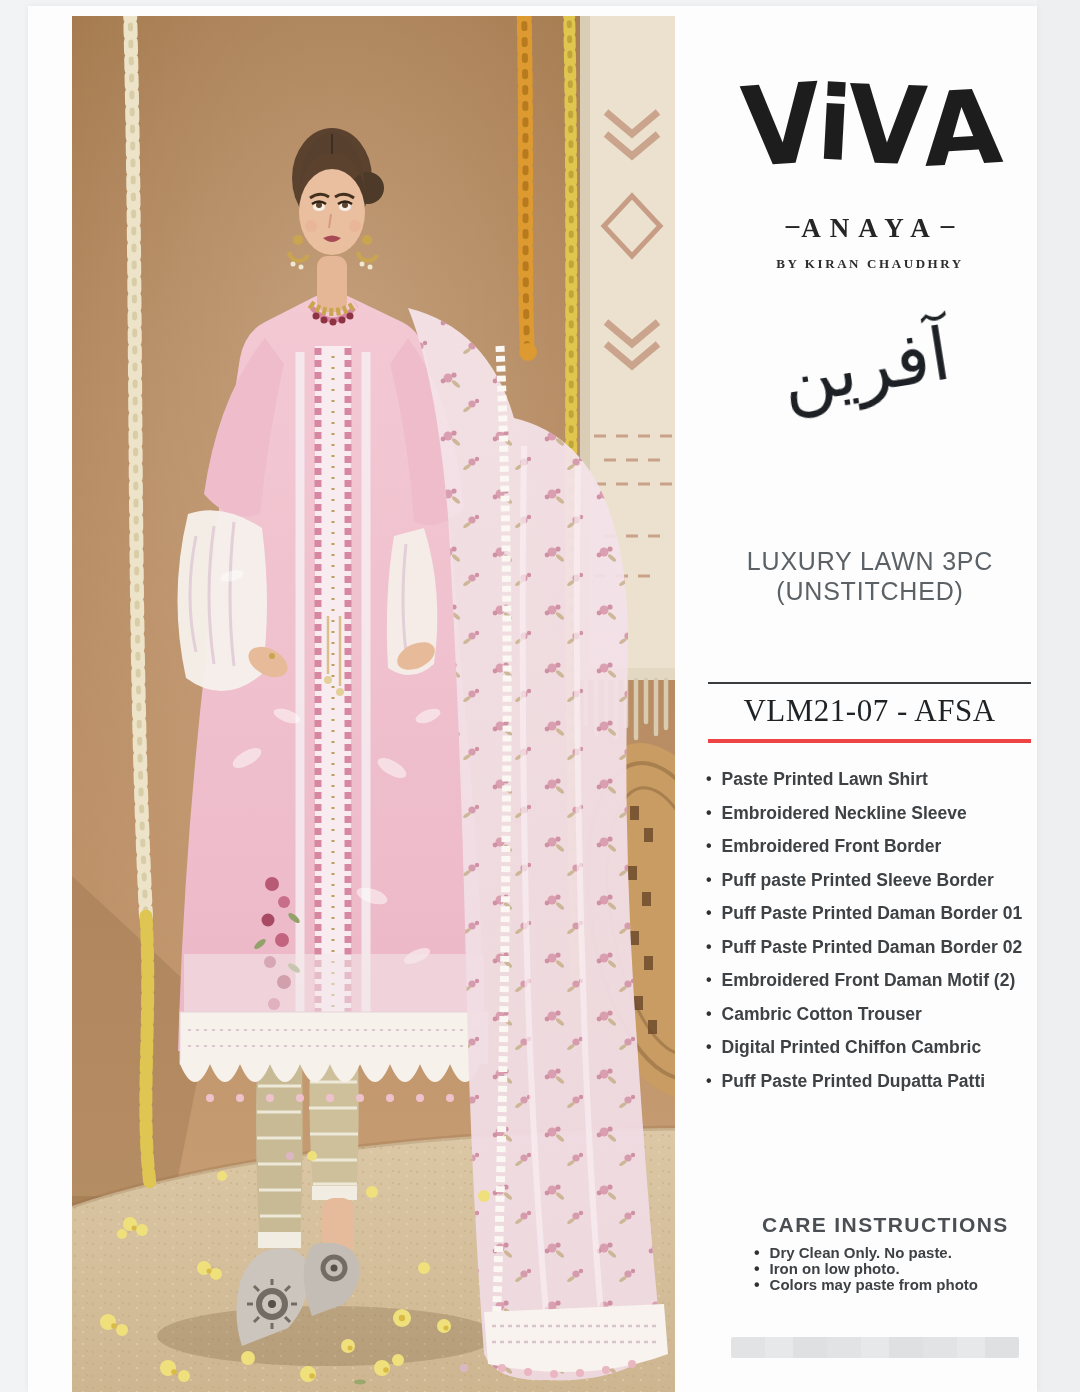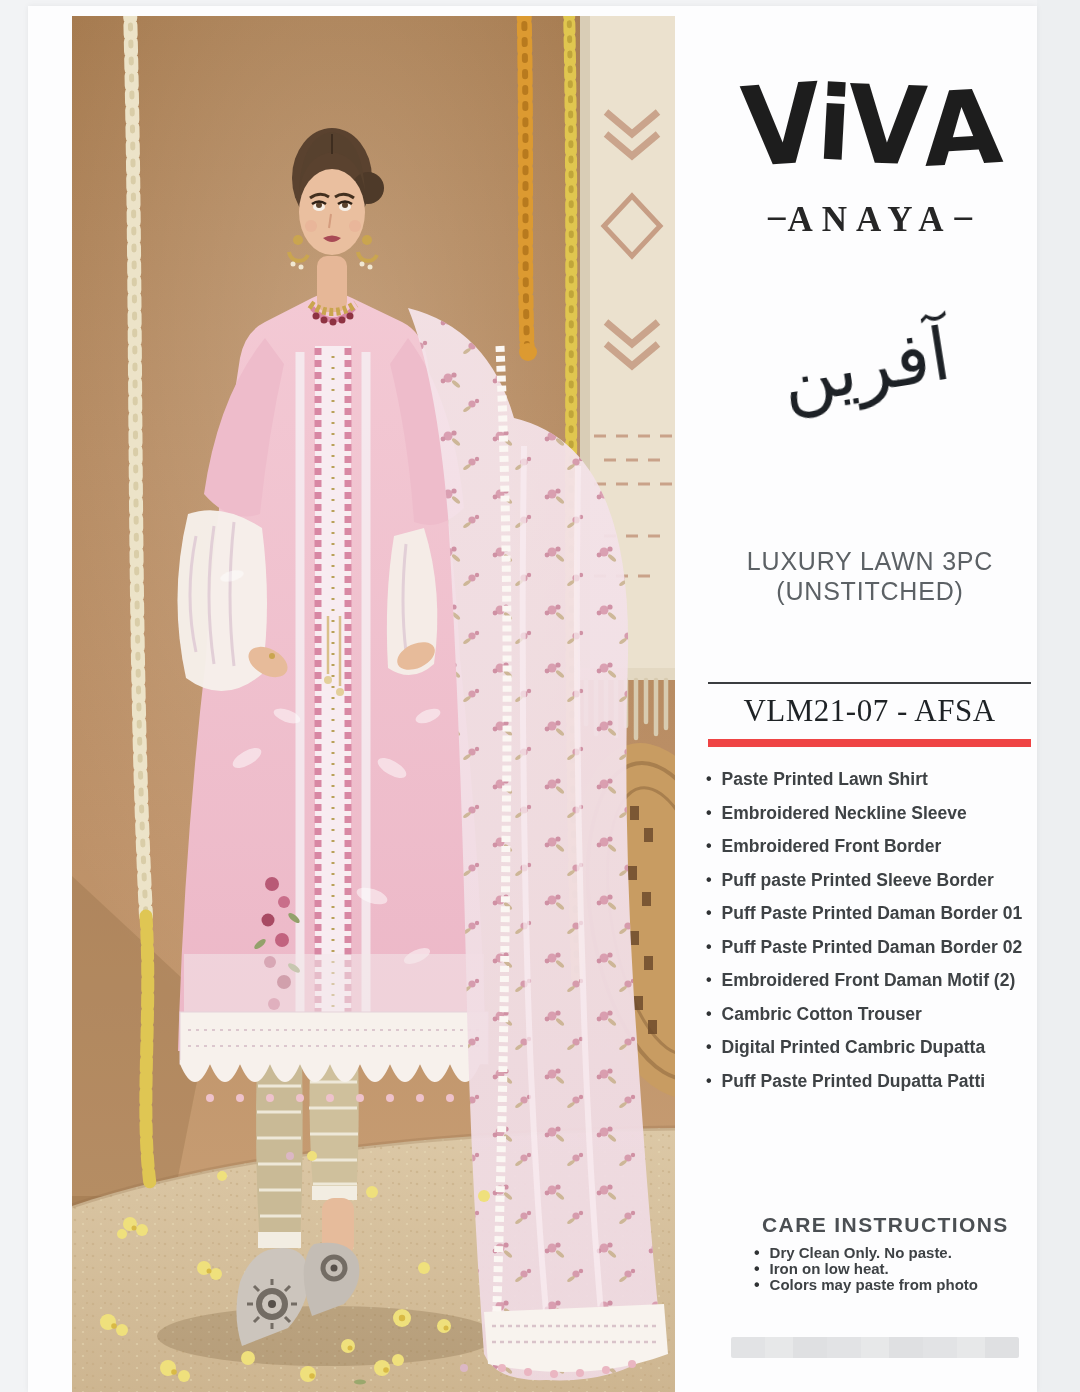--- a/index.html
+++ b/index.html
@@ -20,32 +20,32 @@
   .panel{position:absolute;left:647px;top:0;width:390px;height:1392px;}
   .panel > div{position:absolute;left:0;width:100%;text-align:center;}
 
   .logo{top:64px;font-family:"DejaVu Sans",sans-serif;font-weight:800;font-size:102px;line-height:1.1;color:#1d1d1d;letter-spacing:-4px;}
   .logo span{display:inline-block;}
   .logo .l0{transform:rotate(-4deg) scaleY(1.08);}
   .logo .l1{transform:translateY(-2px) rotate(3deg);}
   .logo .l2{transform:rotate(2deg) scaleY(1.06);}
   .logo .l3{transform:rotate(-3deg) translateY(3px);}
 
-  .brand-row{top:194px;font-family:"Liberation Serif",serif;font-size:35px;color:#262626;font-weight:600;}
+  .brand-row{top:207px;font-family:"Liberation Serif",serif;font-size:27px;color:#262626;font-weight:600;}
   .brand-row .nm{letter-spacing:9px;margin:0 2px;}
   .brand-row .dash{font-weight:700;transform:translateY(-4px);display:inline-block;}
   .byline{top:250px;font-family:"Liberation Serif",serif;font-size:13px;letter-spacing:2.6px;color:#2c2c2c;font-weight:700;}
 
   .urdu{top:318px;height:140px;font-family:"DejaVu Sans",sans-serif;font-size:72px;color:#1d2126;transform:rotate(-9deg);}
 
   .ptype{top:540px;font-size:25px;line-height:1.2;color:#5c6165;letter-spacing:0.8px;font-weight:500;}
 
   .code-block{
     top:676px;left:33px !important;width:323px !important;
-    border-top:2px solid #3a3d40;border-bottom:8px solid #ef4444;
+    border-top:2px solid #3a3d40;border-bottom:4px solid #ef4444;
     padding:9px 0 10px 0;
     font-family:"Liberation Serif",serif;font-size:31px;color:#1e2225;letter-spacing:0.5px;
   }
 
   .features{top:764px;left:31px !important;width:340px !important;text-align:left !important;
     list-style:none;margin:0;padding:0;position:absolute;}
   .features li{
     font-size:17.5px;line-height:18px;margin-bottom:15.5px;color:#3e4245;font-weight:600;
     display:flex;align-items:center;
   }
@@ -376,20 +376,21 @@
   <div class="panel">
 
     <div class="logo">
       <span class="l0">V</span><span class="l1">i</span><span class="l2">V</span><span class="l3">A</span>
     </div>
 
     <div class="brand-row">
       <span class="dash">–</span><span class="nm">ANAYA</span><span class="dash">–</span>
     </div>
 
+    <div class="byline">BY KIRAN CHAUDHRY</div>
 
     <div class="urdu" dir="rtl">آفرین</div>
 
     <div class="ptype">
       <div>LUXURY LAWN 3PC</div>
       <div>(UNSTITCHED)</div>
     </div>
 
     <div class="code-block">
       <span>VLM21-07 - AFSA</span>
@@ -423,38 +424,38 @@
       <li>
           <span class="blt">•</span>
           <span>Embroidered Front Daman Motif (2)</span>
         </li>
       <li>
           <span class="blt">•</span>
           <span>Cambric Cotton Trouser</span>
         </li>
       <li>
           <span class="blt">•</span>
-          <span>Digital Printed Cambric Dupatta</span>
+          <span>Digital Printed Chiffon Cambric</span>
         </li>
       <li>
           <span class="blt">•</span>
           <span>Puff Paste Printed Dupatta Patti</span>
         </li>
     </ul>
 
     <div class="care">
       <h3>CARE INSTRUCTIONS</h3>
       <ul>
         <li>
             <span class="blt">•</span>
             <span>Dry Clean Only. No paste.</span>
           </li>
         <li>
             <span class="blt">•</span>
-            <span>Iron on low heat.</span>
+            <span>Iron on low photo.</span>
           </li>
         <li>
             <span class="blt">•</span>
             <span>Colors may paste from photo</span>
           </li>
       </ul>
     </div>
 
     <div class="gray-bar"></div>
   </div>

